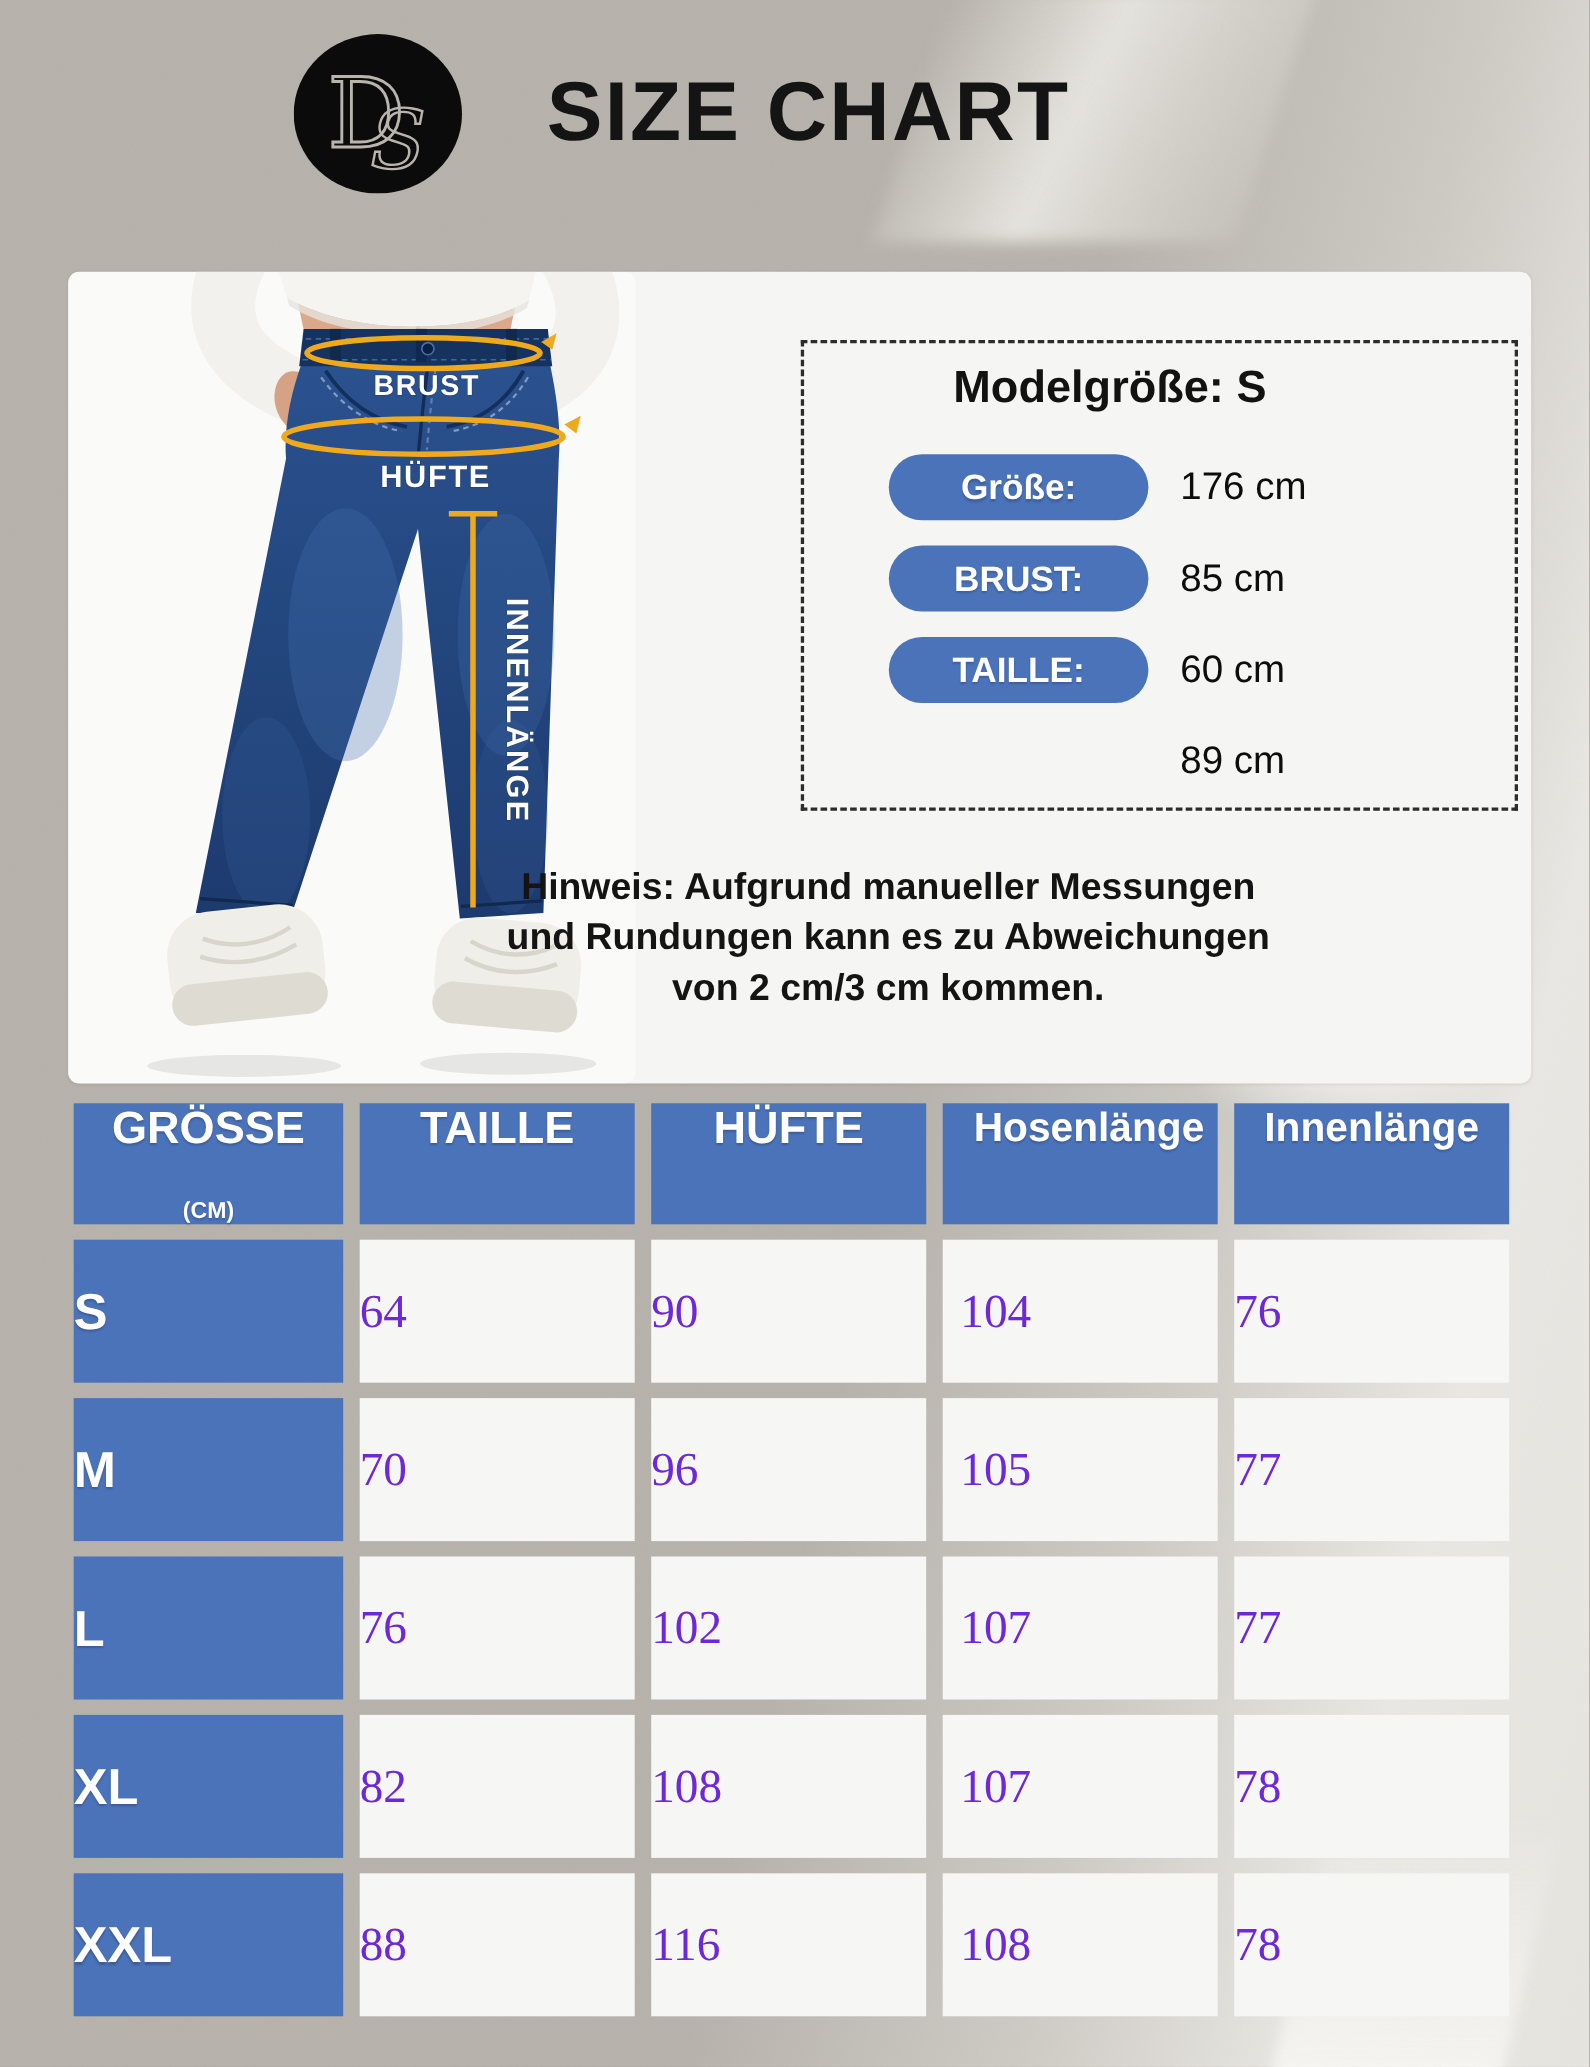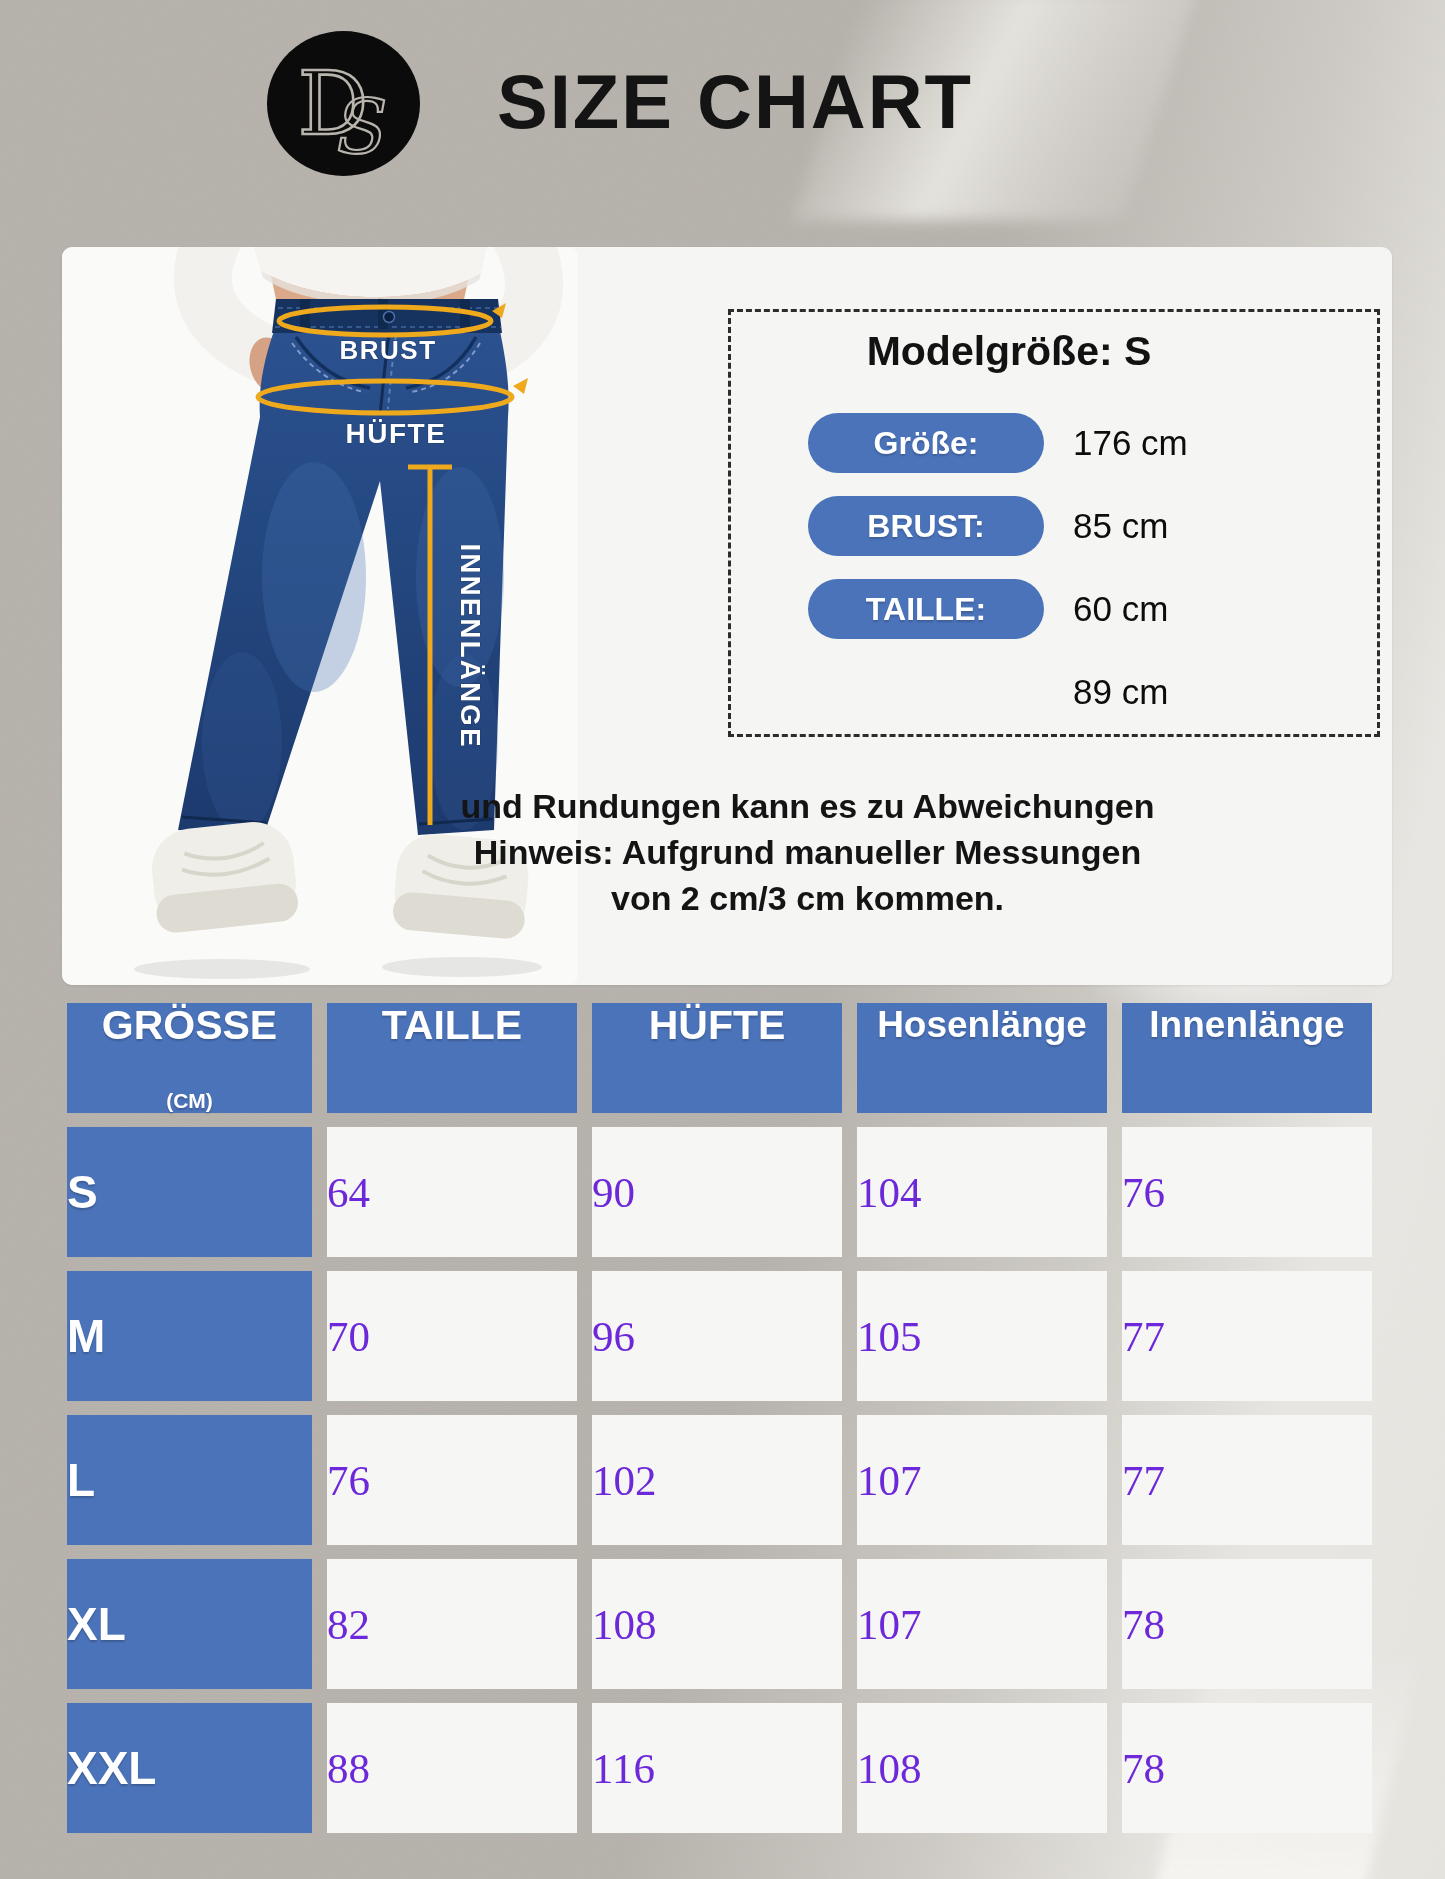--- a/index.html
+++ b/index.html
@@ -48,21 +48,21 @@
 
   
   .note{position:absolute;left:278px;top:536px;width:935px;text-align:center;
     font-size:34px;font-weight:700;color:#141414;line-height:46px;}
 
   
   .cell{position:absolute;display:flex;align-items:center;justify-content:space-between;box-sizing:border-box;}
   .c1{left:67px;width:245px;}
   .c2{left:327px;width:250px;}
   .c3{left:592px;width:250px;}
-  .c4{left:857px;width:250px;}
+  .c4{left:857px;width:250px;padding-left:16px;}
   .c5{left:1122px;width:250px;}
   .rh{top:1003px;height:110px;}
   .rr0{top:1127px;height:130px;}
   .rr1{top:1271px;height:130px;}
   .rr2{top:1415px;height:130px;}
   .rr3{top:1559px;height:130px;}
   .rr4{top:1703px;height:130px;}
   .th{background:#4b73ba;color:#ffffff;font-weight:700;flex-direction:column;
     text-shadow:0 2px 2px rgba(0,0,0,0.2);}
   .th-main{font-size:41px;line-height:44px;}
@@ -201,22 +201,22 @@
       <div class="mrow mrow-2">
         <span class="pill">TAILLE:</span>
         <span class="mval">60 cm</span>
       </div>
       <div class="mrow mrow-3">
         <span class="mval">89 cm</span>
       </div>
     </div>
 
     <div class="note">
+      <div>Hinweis: Aufgrund manueller Messungen</div>
       <div>und Rundungen kann es zu Abweichungen</div>
-      <div>Hinweis: Aufgrund manueller Messungen</div>
       <div>von 2 cm/3 cm kommen.</div>
     </div>
   </div>
 
   <div>
 
     <div class="z cell th c1 rh">
       <div class="th-main">GRÖSSE</div>
       <div class="th-sub">(CM)</div>
     </div>

